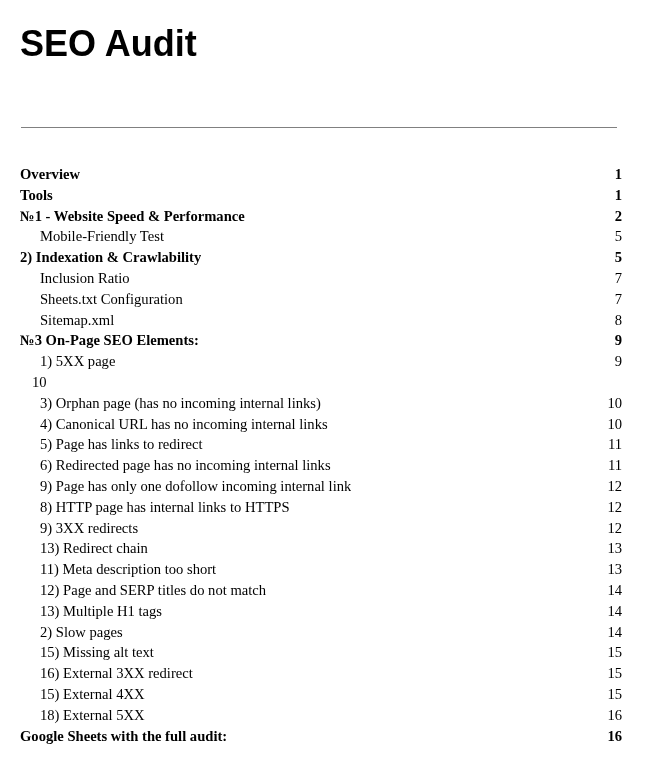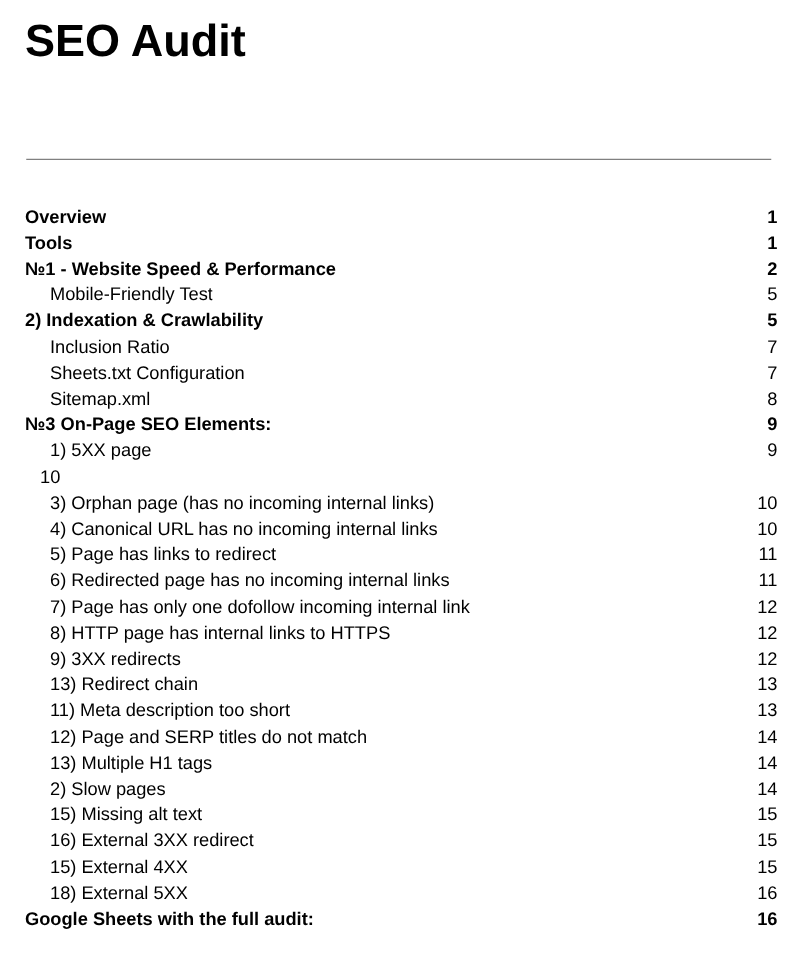--- a/index.html
+++ b/index.html
@@ -12,21 +12,21 @@
     height: 779px;
     background: #ffffff;
     font-family: "Liberation Sans", sans-serif;
     color: #000000;
     position: relative;
     overflow: hidden;
   }
   .doc-title {
     position: absolute;
     left: 20px;
-    top: 12px;
+    top: 23px;
     margin: 0;
     font-size: 36px;
     font-weight: 700;
     line-height: 1.15;
     color: #000000;
     white-space: nowrap;
   }
   .divider {
     position: absolute;
     top: 127px;
@@ -36,20 +36,21 @@
     border: none;
     border-top: 1px solid #808080;
     margin: 0;
     padding: 0;
   }
   .toc {
     position: absolute;
     top: 164px;
     left: 20px;
     width: 602px;
+    font-family: Liberation Serif, serif;
   }
   .toc-row {
     display: flex;
     justify-content: space-between;
     align-items: baseline;
     height: 20.8px;
     line-height: 20.8px;
     font-size: 14.6px;
     font-weight: 400;
     color: #000000;
@@ -134,21 +135,21 @@
       </a>
       <a class="toc-row level-1" href="#">
         <span class="toc-label">5) Page has links to redirect</span>
         <span class="toc-page">11</span>
       </a>
       <a class="toc-row level-1" href="#">
         <span class="toc-label">6) Redirected page has no incoming internal links</span>
         <span class="toc-page">11</span>
       </a>
       <a class="toc-row level-1" href="#">
-        <span class="toc-label">7) Page has only one dofollow incoming internal link</span>
+        <span class="toc-label">9) Page has only one dofollow incoming internal link</span>
         <span class="toc-page">12</span>
       </a>
       <a class="toc-row level-1" href="#">
         <span class="toc-label">8) HTTP page has internal links to HTTPS</span>
         <span class="toc-page">12</span>
       </a>
       <a class="toc-row level-1" href="#">
         <span class="toc-label">9) 3XX redirects</span>
         <span class="toc-page">12</span>
       </a>

